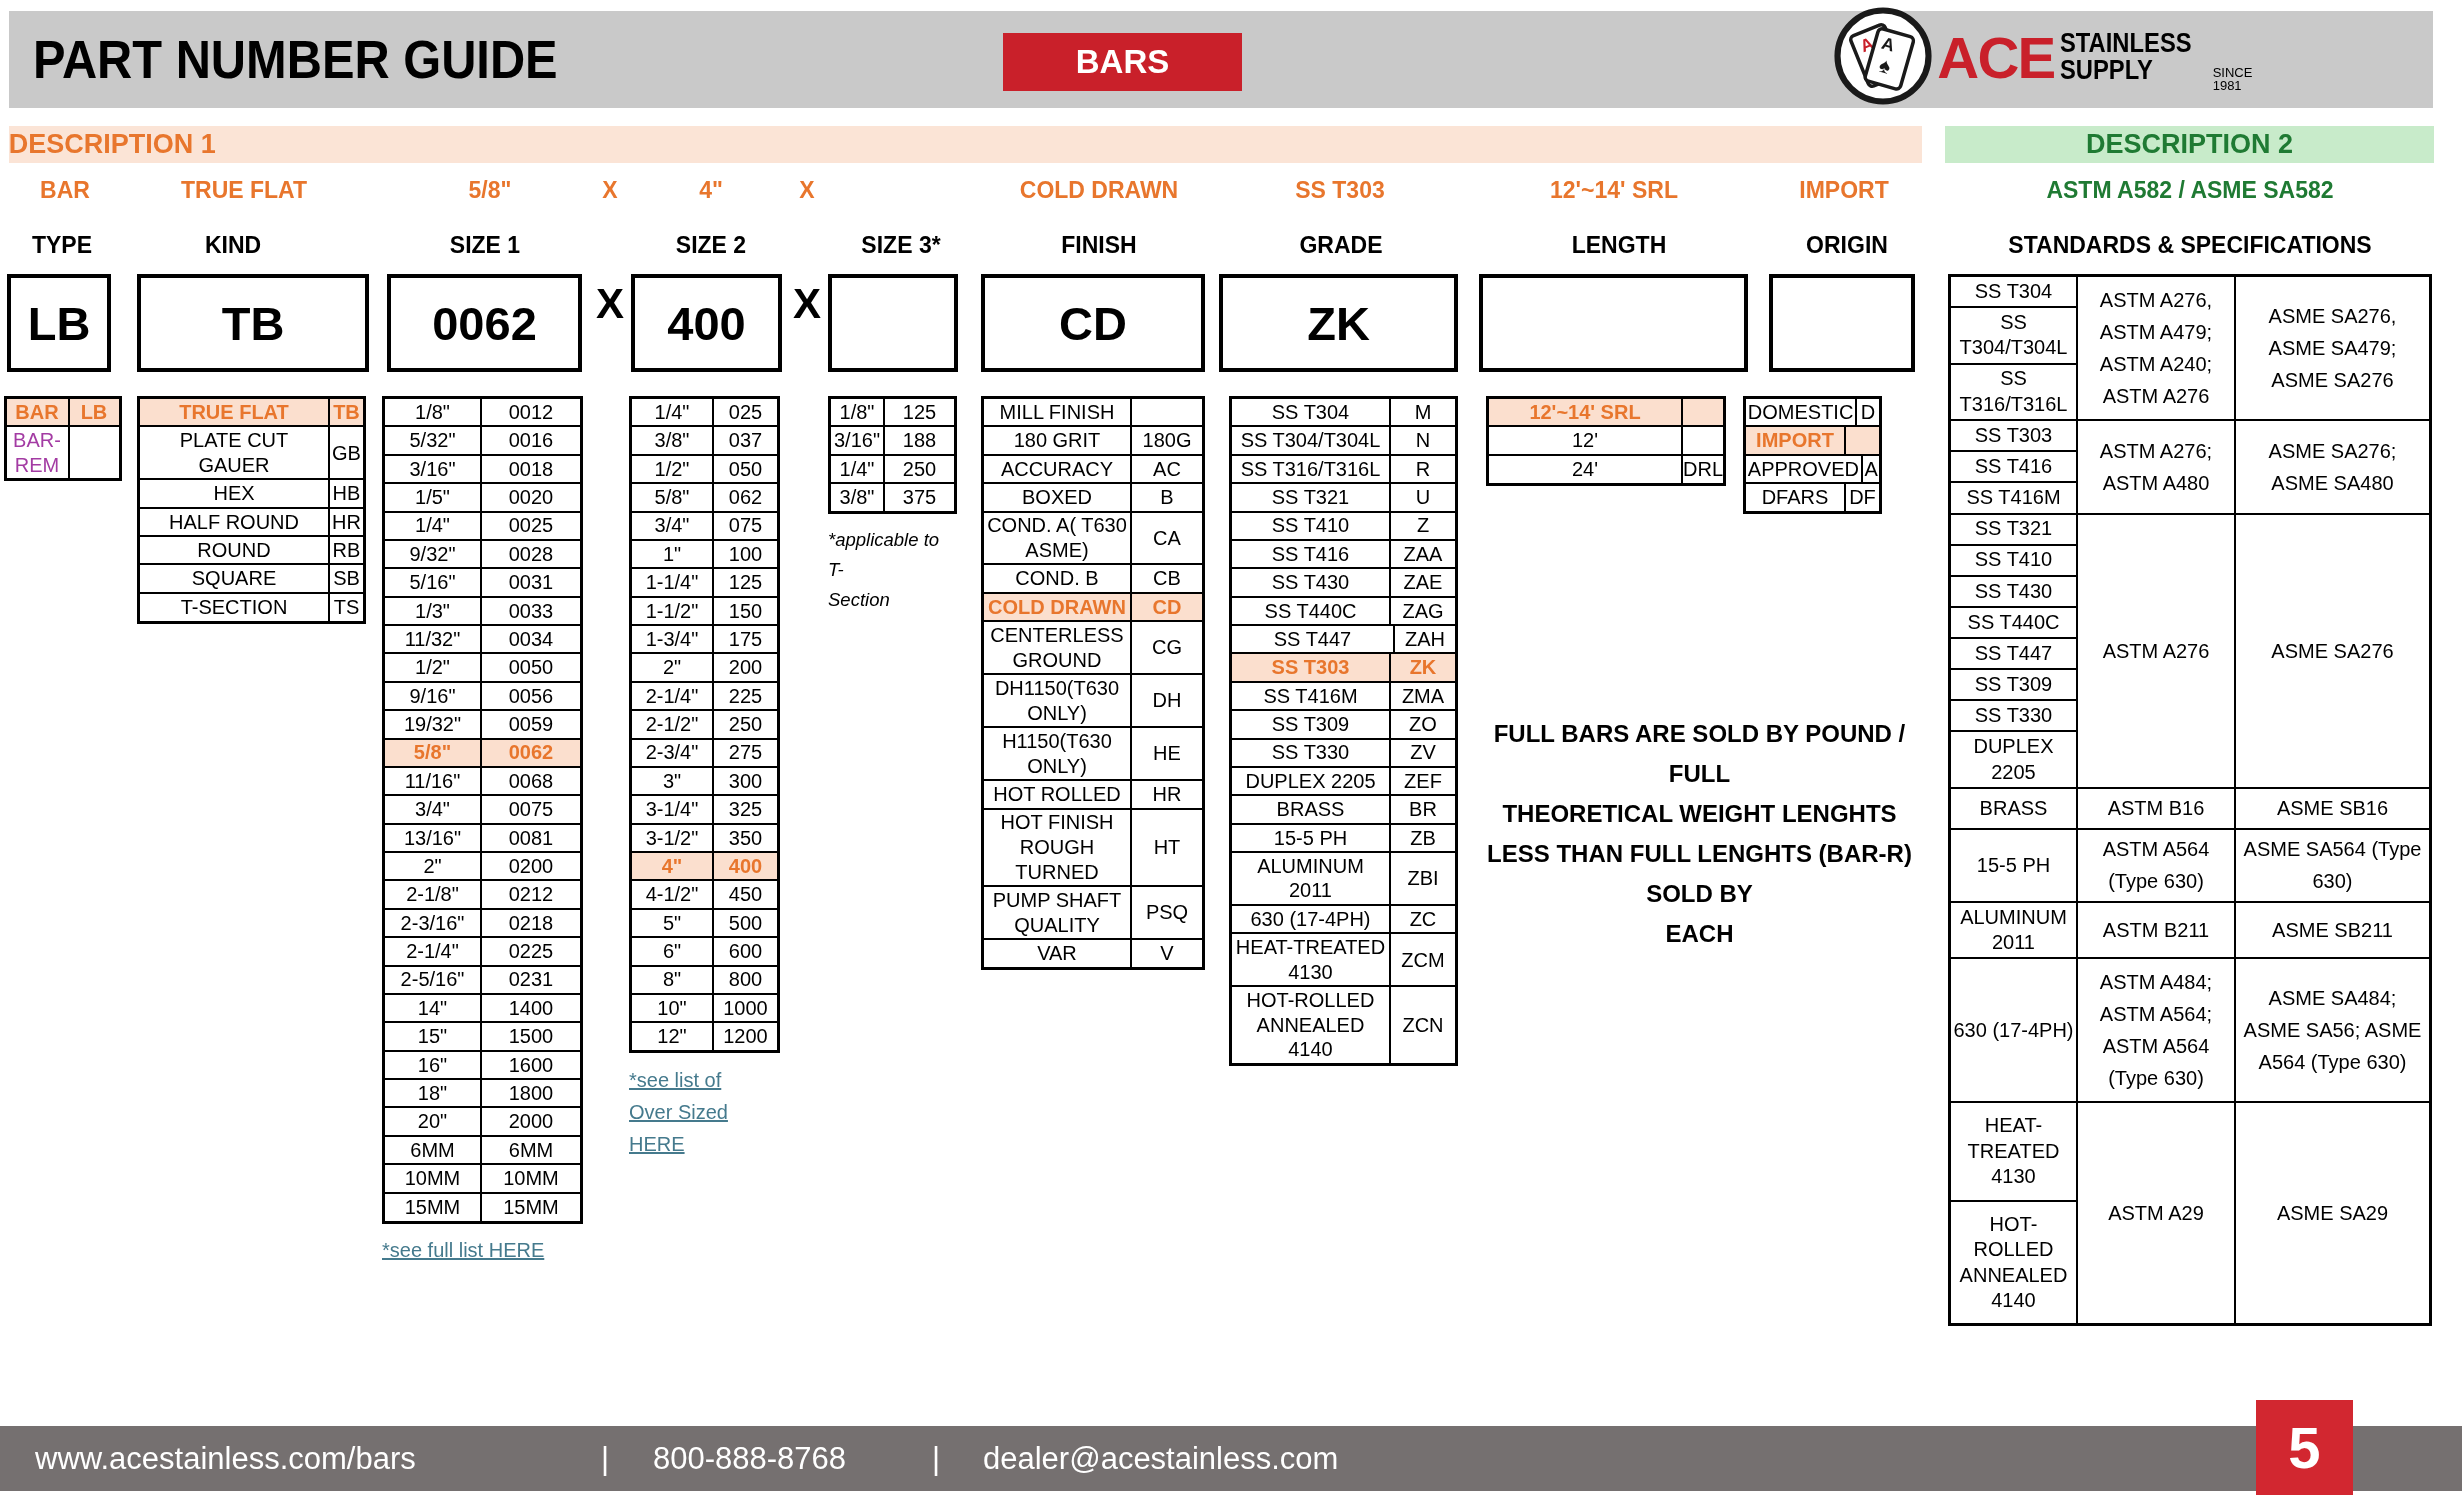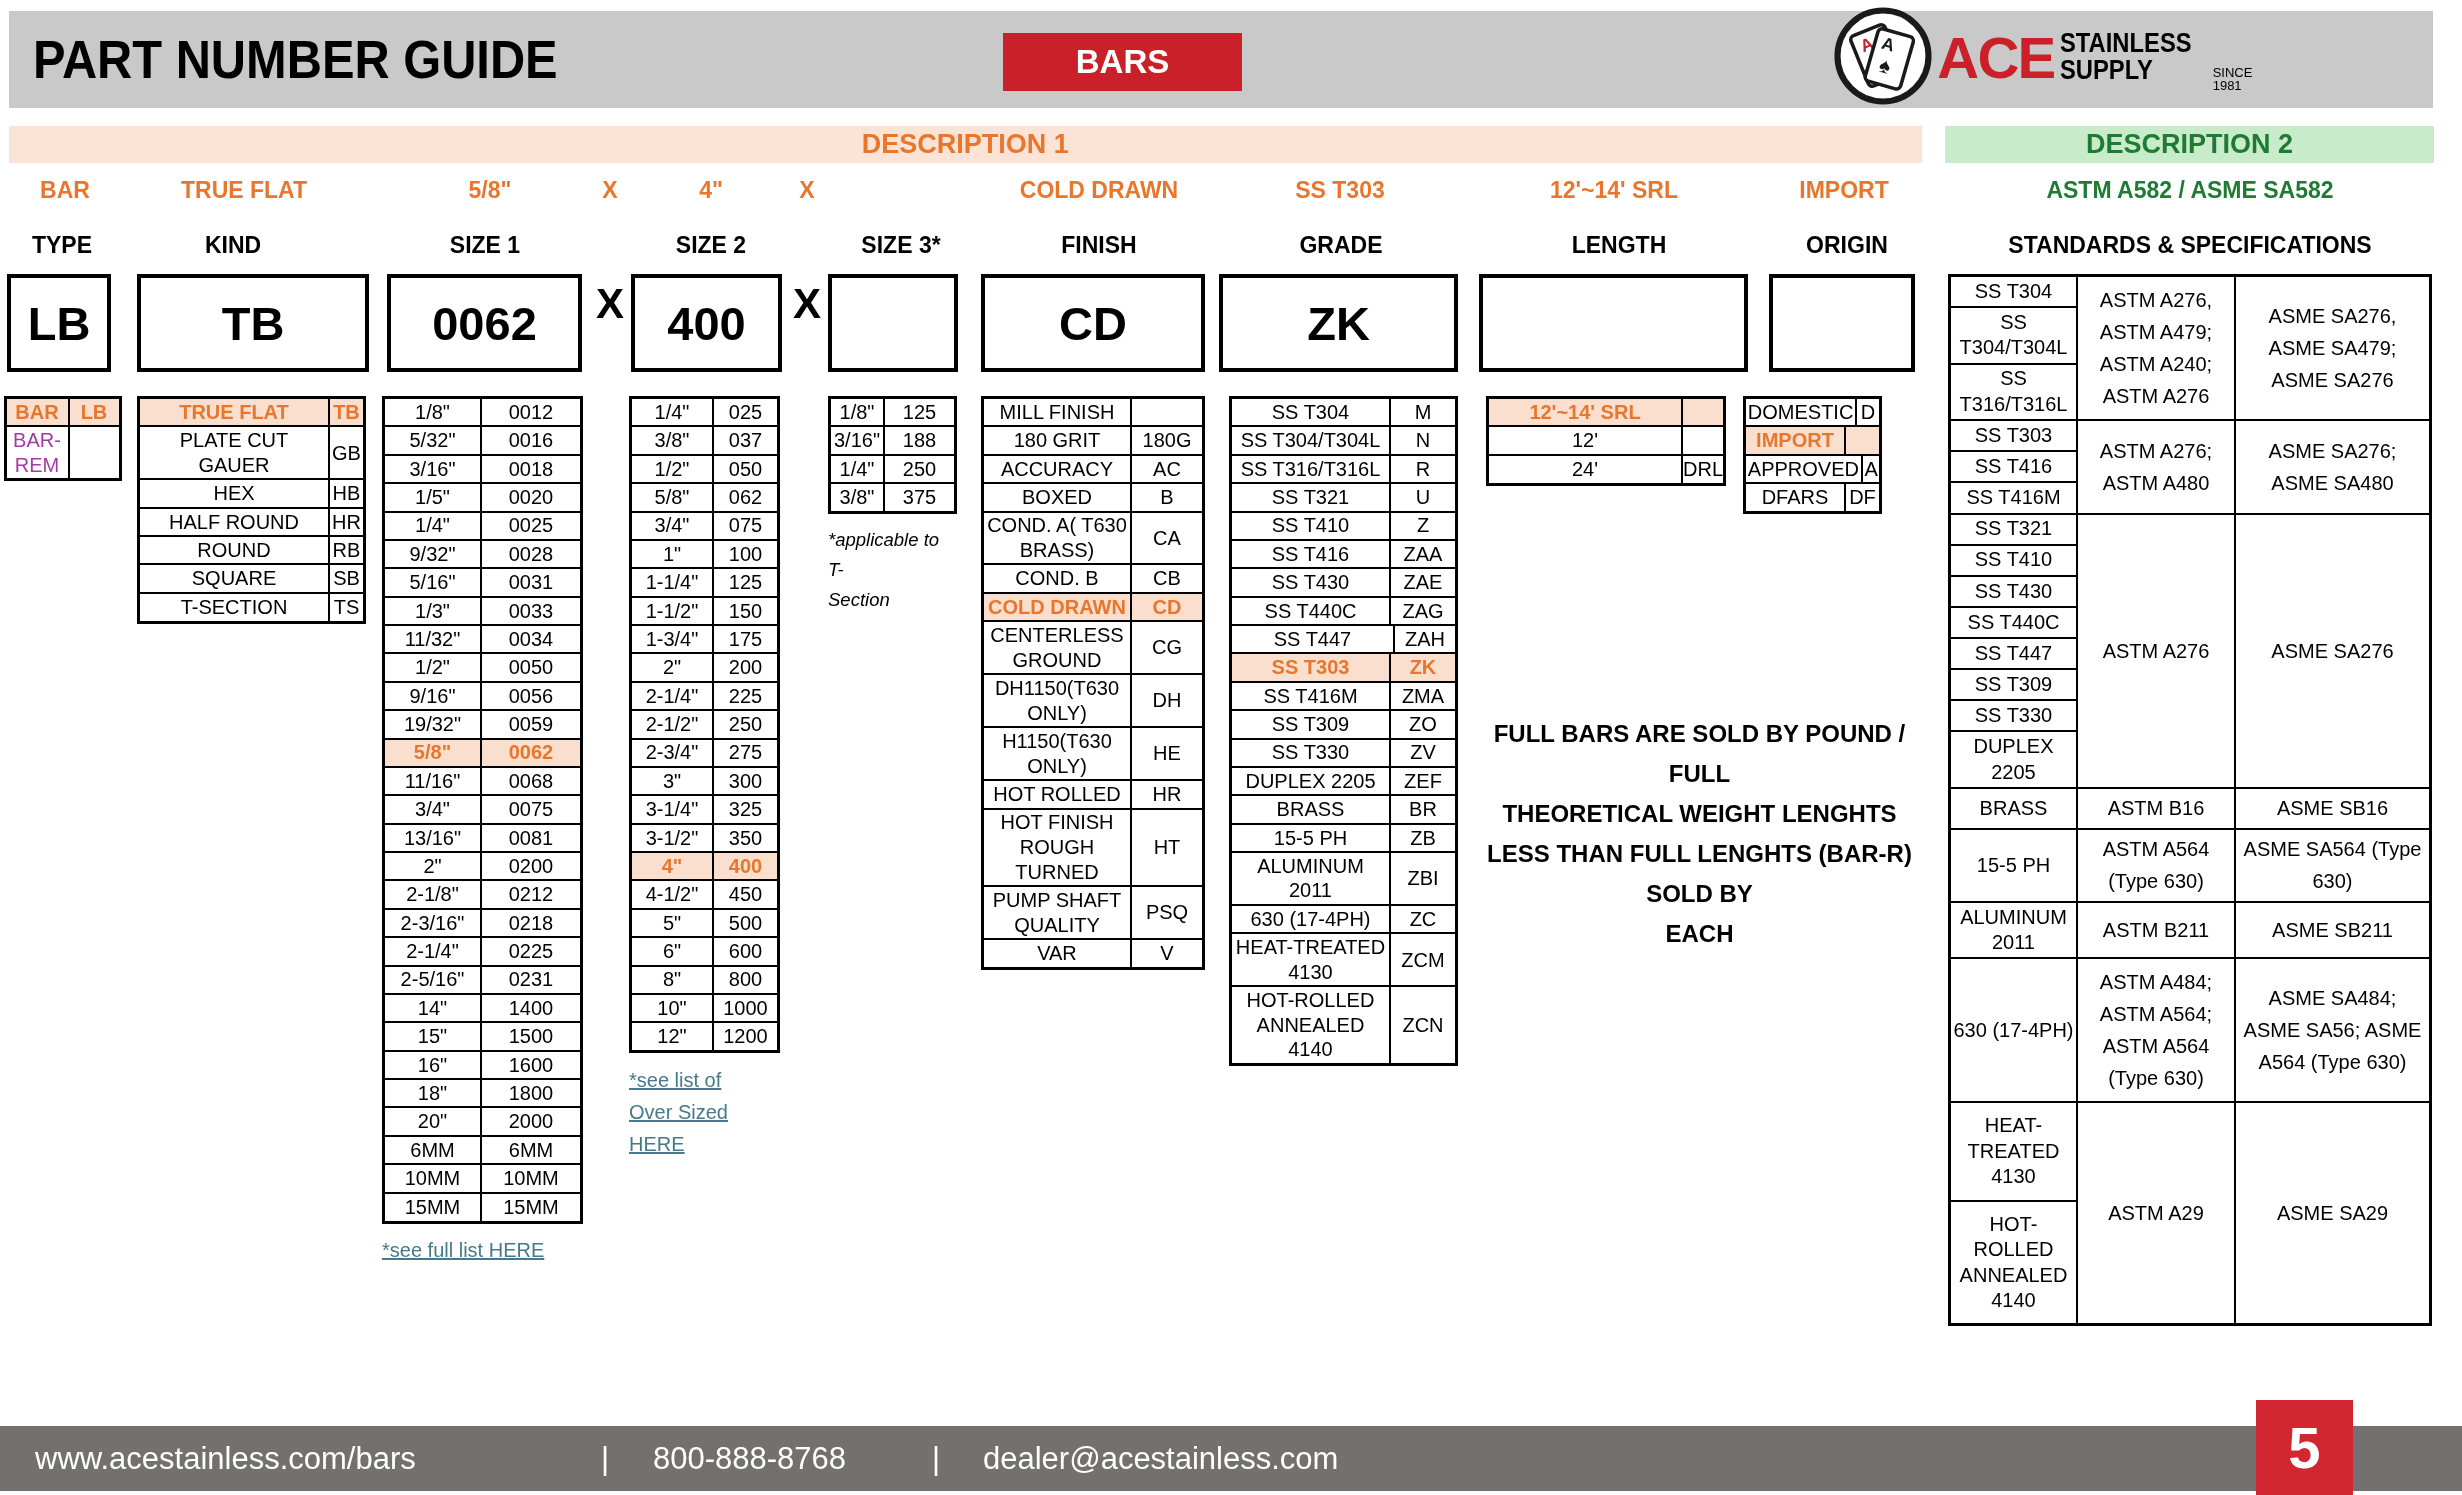--- a/index.html
+++ b/index.html
@@ -15,21 +15,21 @@
   #category-badge{left:1003px;top:33px;width:239px;height:58px;background:var(--brand-red,#C9202A);
                   color:#fff;font-weight:700;font-size:33px;display:flex;align-items:center;justify-content:center;}
   
   #logo{left:1834px;top:5.3px;height:104px;display:flex;align-items:center;}
   #logo .brand{color:var(--brand-red,#C9202A);font-size:58px;font-weight:800;letter-spacing:-1.8px;margin-left:5.3px;}
   #logo .stack{margin-left:5.3px;font-weight:700;font-size:27px;line-height:27px;transform:scaleX(.88);transform-origin:left center;}
   #logo .since{margin-left:3.5px;font-weight:400;font-size:13px;line-height:13px;align-self:flex-end;margin-bottom:17.6px;}
 
   
   #desc1-band{left:8.8px;top:126px;width:1913px;height:37px;background:var(--band-peach,#FBE4D6);
-              display:flex;align-items:center;justify-content:center;
+              display:flex;align-items:center;justify-content:flex-start;
               color:var(--accent-orange,#E8762D);font-weight:700;font-size:27px;}
   #desc2-band{left:1945px;top:126px;width:489px;height:37px;background:var(--band-green,#C8EBCA);
               display:flex;align-items:center;justify-content:center;
               color:var(--accent-green,#1F7A33);font-weight:700;font-size:27px;}
 
   .ex-label{top:176px;height:28px;line-height:28px;font-weight:700;font-size:23px;color:var(--accent-orange,#E8762D);}
   .ex-label.green{color:var(--accent-green,#1F7A33);}
   .col-head{top:232px;height:26px;line-height:26px;font-weight:700;font-size:23px;color:#000;}
 
   
@@ -464,21 +464,21 @@
         </div>
         <div class="trow">
           <div class="cell name">ACCURACY</div>
           <div class="cell code" style="width: 70px;">AC</div>
         </div>
         <div class="trow">
           <div class="cell name">BOXED</div>
           <div class="cell code" style="width: 70px;">B</div>
         </div>
         <div class="trow">
-          <div class="cell name">COND. A( T630 BRASS)</div>
+          <div class="cell name">COND. A( T630 ASME)</div>
           <div class="cell code" style="width: 70px;">CA</div>
         </div>
         <div class="trow">
           <div class="cell name">COND. B</div>
           <div class="cell code" style="width: 70px;">CB</div>
         </div>
         <div class="trow hl">
           <div class="cell name">COLD DRAWN</div>
           <div class="cell code" style="width: 70px;">CD</div>
         </div>

